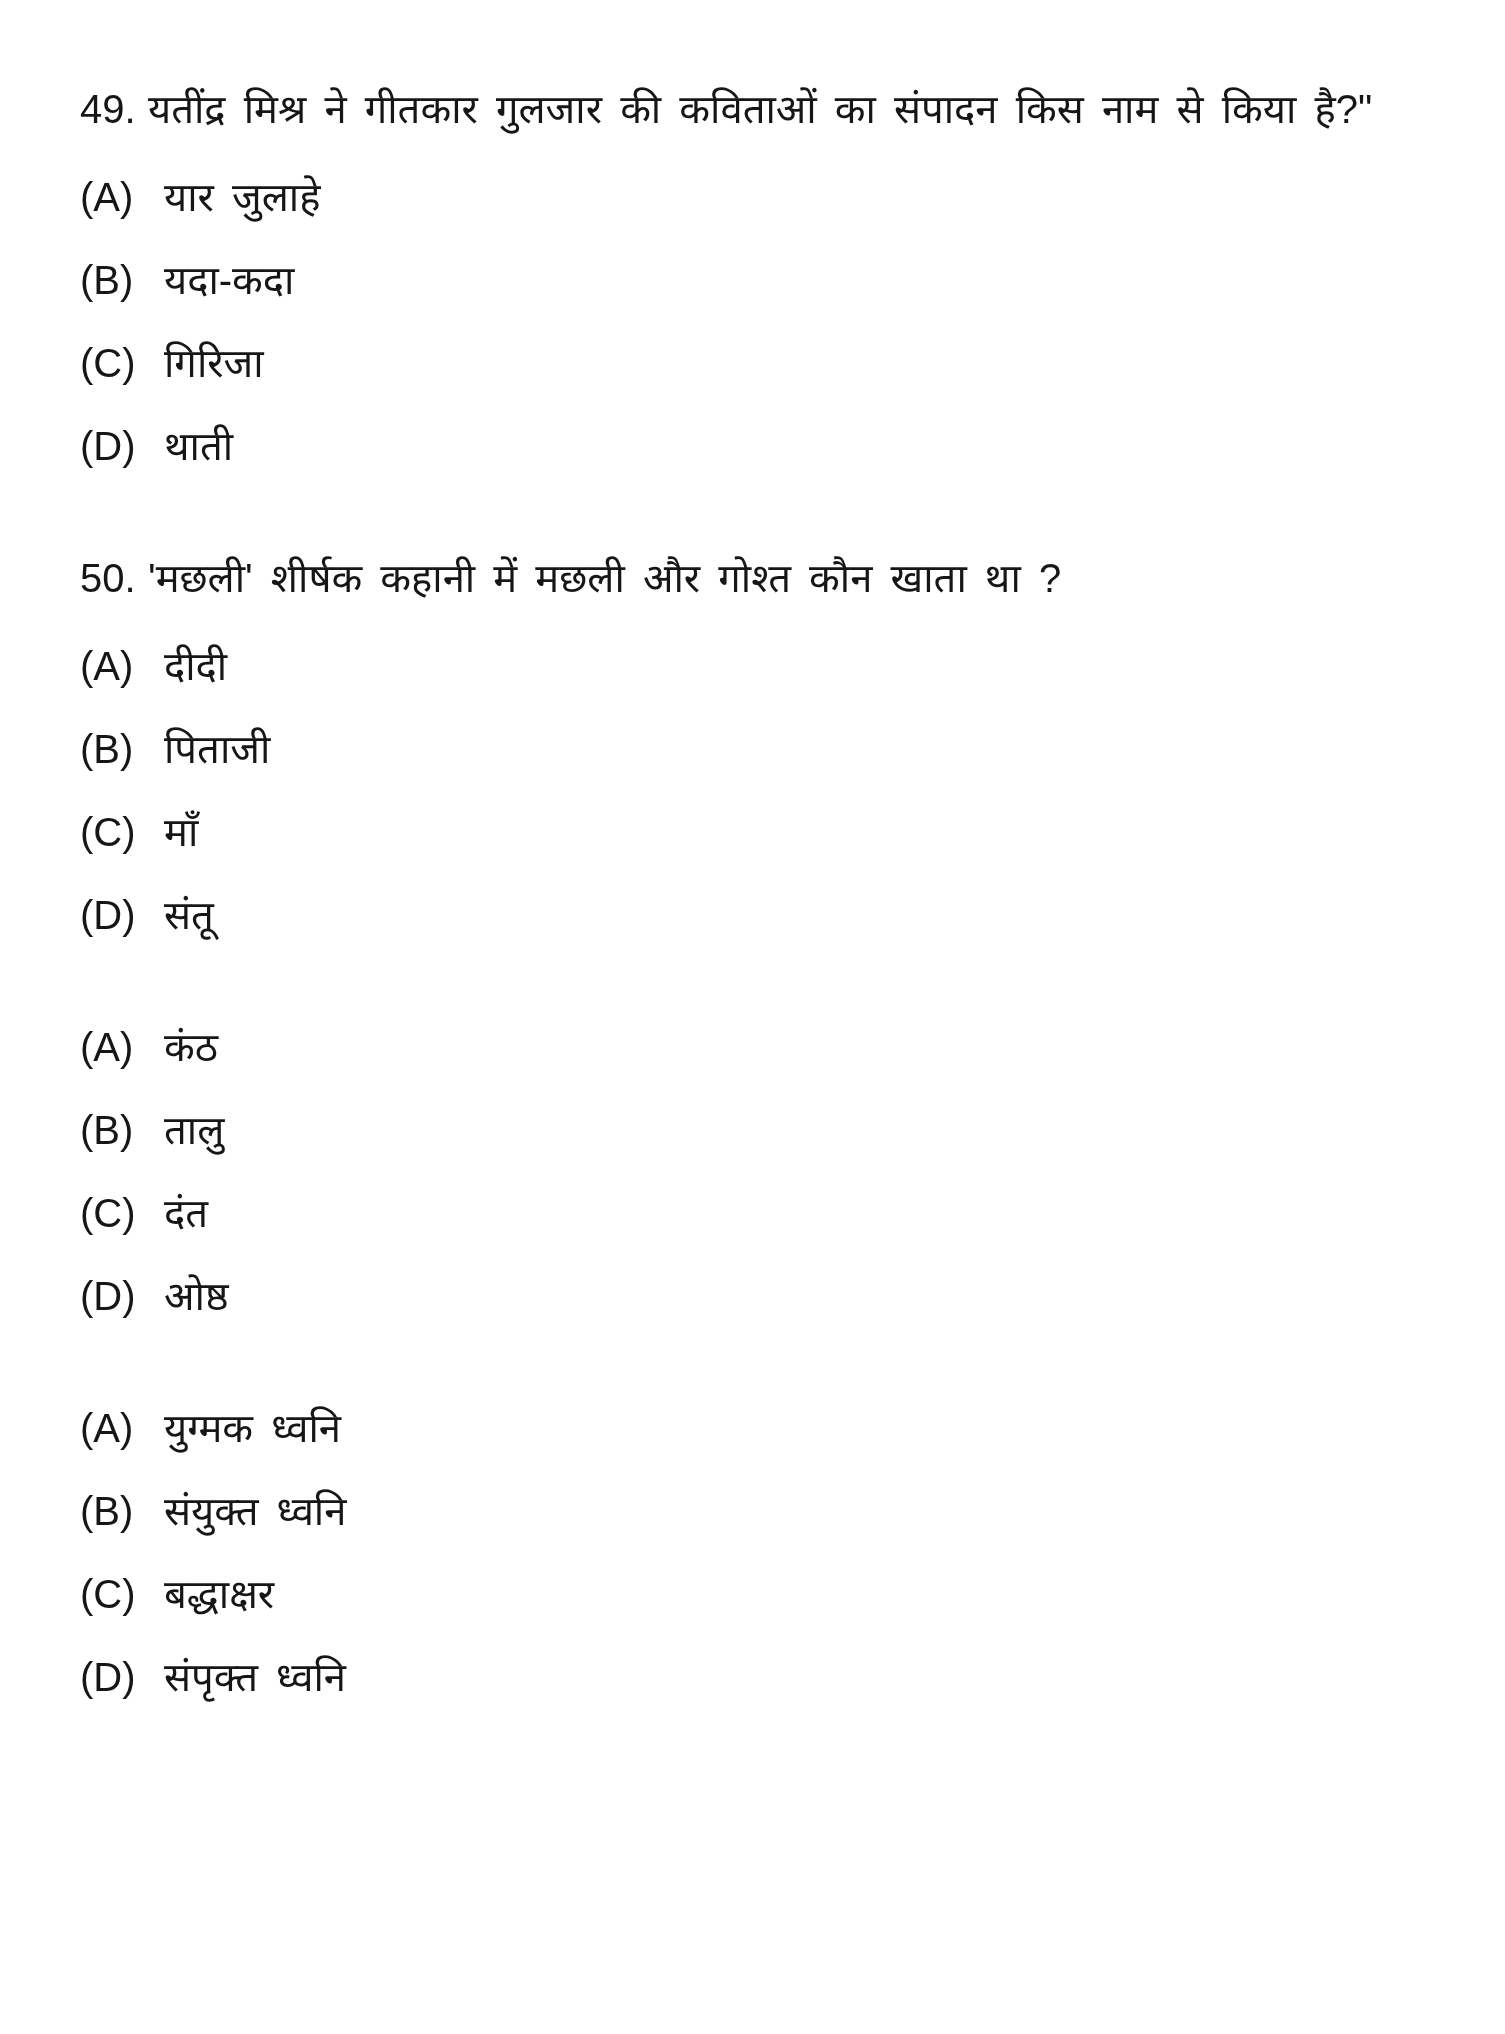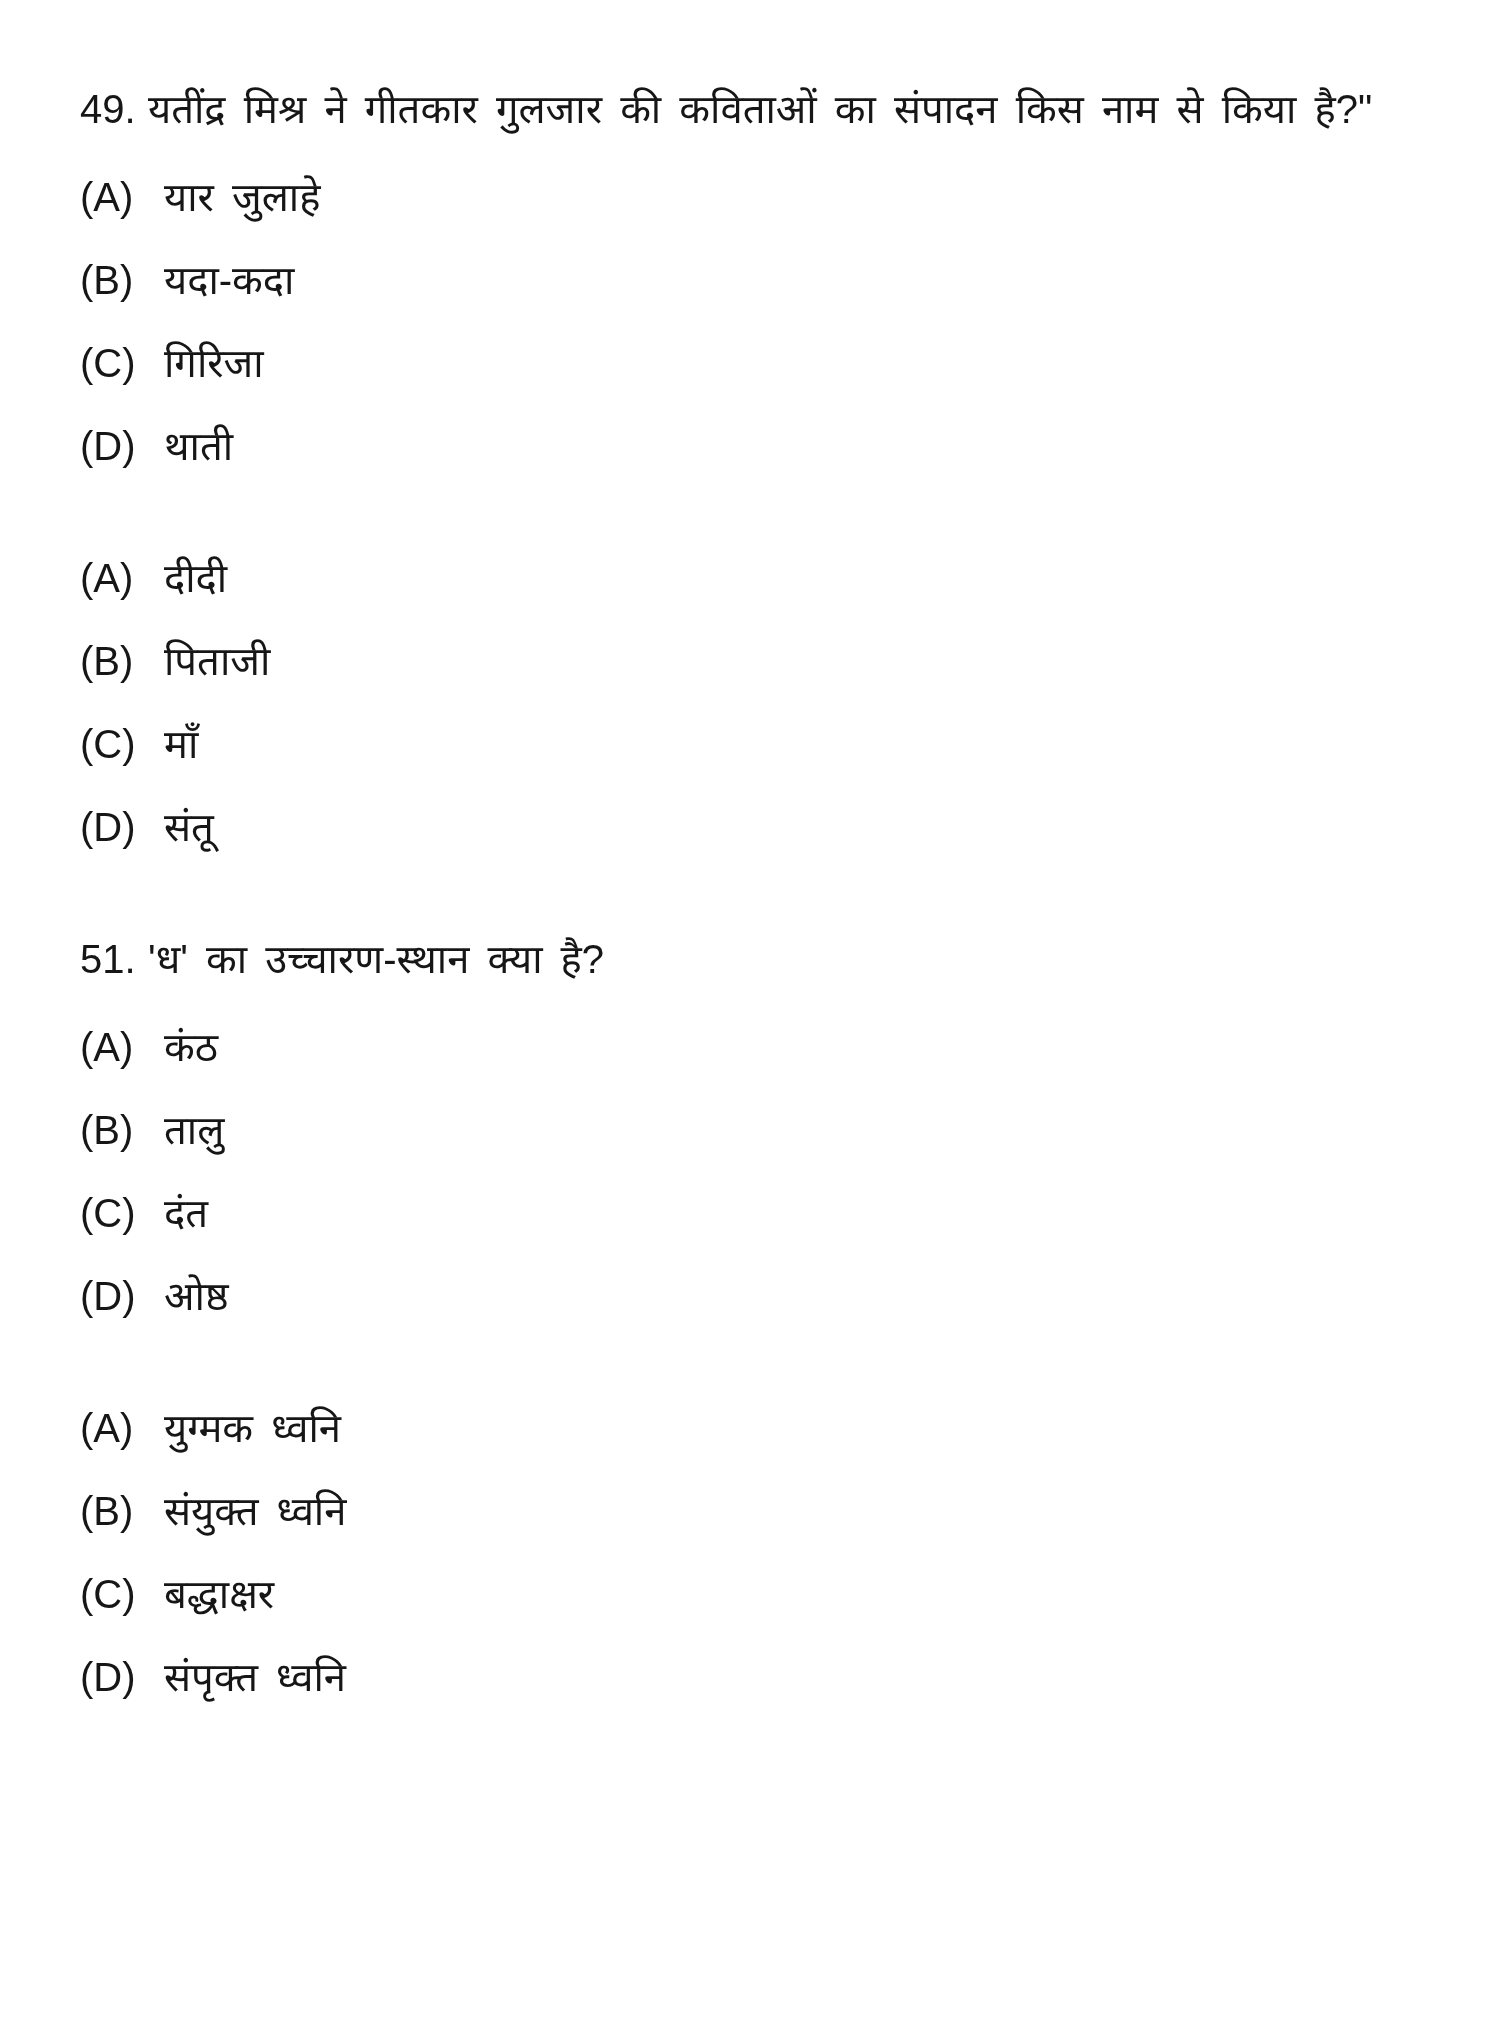--- a/index.html
+++ b/index.html
@@ -75,43 +75,43 @@
       <span class="opt-label">(C)</span>
       <span class="txt">गिरिजा</span>
     </div>
     <div class="row">
       <span class="opt-label">(D)</span>
       <span class="txt">थाती</span>
     </div>
   </div>
 
   <div class="q-block">
+    <div class="row q-row">
+      <span class="num">50.</span>
+      <span class="txt">'मछली' शीर्षक कहानी में मछली और गोश्त कौन खाता था ?</span>
+    </div>
     <div class="row">
       <span class="opt-label">(A)</span>
       <span class="txt">दीदी</span>
     </div>
     <div class="row">
       <span class="opt-label">(B)</span>
       <span class="txt">पिताजी</span>
     </div>
     <div class="row">
       <span class="opt-label">(C)</span>
       <span class="txt">माँ</span>
     </div>
     <div class="row">
       <span class="opt-label">(D)</span>
       <span class="txt">संतू</span>
     </div>
   </div>
 
   <div class="q-block">
-    <div class="row q-row">
-      <span class="num">51.</span>
-      <span class="txt">'ध' का उच्चारण-स्थान क्या है?</span>
-    </div>
     <div class="row">
       <span class="opt-label">(A)</span>
       <span class="txt">कंठ</span>
     </div>
     <div class="row">
       <span class="opt-label">(B)</span>
       <span class="txt">तालु</span>
     </div>
     <div class="row">
       <span class="opt-label">(C)</span>

